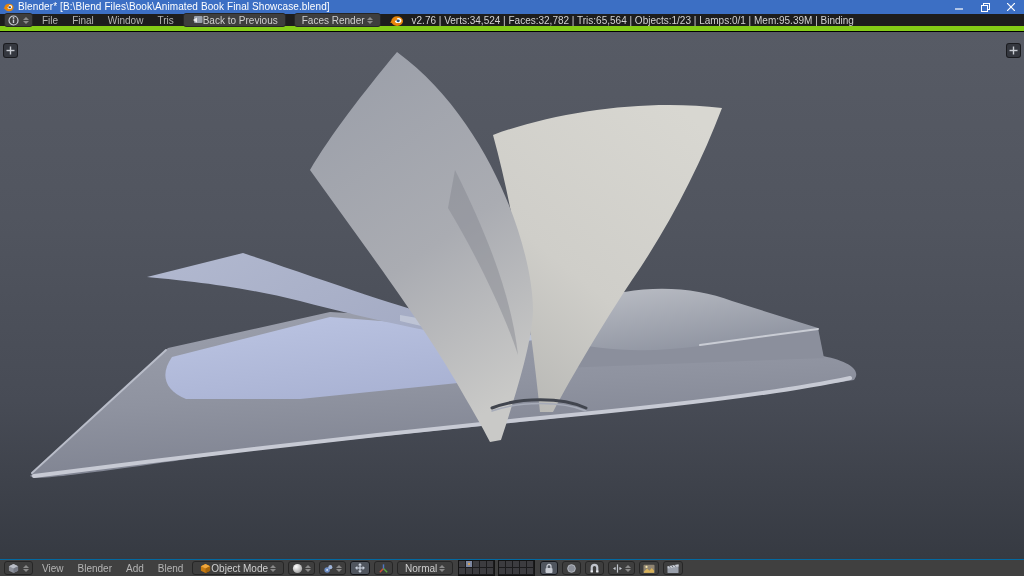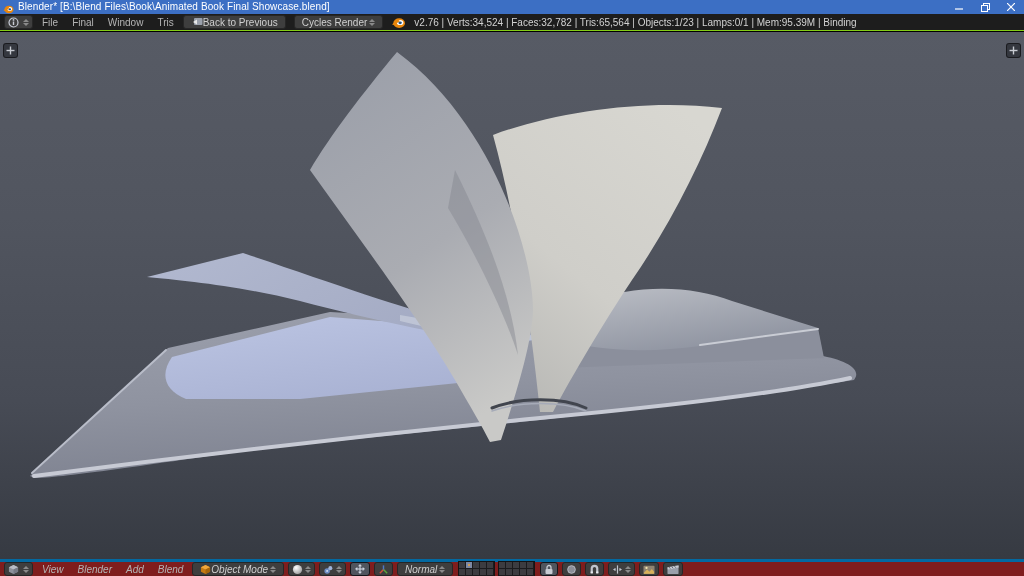--- a/index.html
+++ b/index.html
@@ -1,32 +1,32 @@
 <!DOCTYPE html>
 <html><head>
 <meta charset="utf-8">
 <style>
   * { margin:0; padding:0; box-sizing:border-box; }
   html,body { width:1024px; height:576px; overflow:hidden; background:#000;
     font-family:"Liberation Sans", sans-serif; -webkit-font-smoothing:antialiased; }
 
   
   .titlebar { position:absolute; left:0; top:0; width:1024px; height:14px;
-    background:#3c6fc4; display:flex; align-items:flex-end; color:#fff; }
+    background:#3c6fc4; display:flex; align-items:center; color:#fff; }
   .titlebar .blogo { width:11px; height:10px; margin:0 4px 0 3px; flex:0 0 auto; }
   .titlebar .ttext { font-size:10px; line-height:14px; white-space:nowrap; letter-spacing:.1px; }
   .wctrl { margin-left:auto; display:flex; height:14px; }
   .wbtn { width:26px; height:14px; display:flex; align-items:center; justify-content:center; }
   .wbtn svg { display:block; }
 
   
   .hdr { position:absolute; left:0; width:1024px; height:17px; background:#1d1d1d;
-    display:flex; align-items:center; color:#b8b8b8; font-size:10px; border-bottom:1px solid #84cc16; }
+    display:flex; align-items:center; color:#b8b8b8; font-size:10px; border-bottom:5px solid #84cc16; }
   .hdr.top { top:14px; }
-  .hdr.bottom { top:559px; height:17px; border-top:3px solid #0369a1; border-bottom:none; background:#7f1d1d;font-style:italic; }
+  .hdr.bottom { top:559px; height:17px; border-top:1px solid #0369a1; border-bottom:none; background:#404040; }
   .menu-item { padding:0 7px; height:17px; display:flex; align-items:center; color:#b4b4b4; cursor:default; }
   .hbtn { height:14px; margin:0 2px; padding:0 7px; border-radius:3px; background:#3e3e3e;
     border:1px solid #262626; color:#cfcfcf; display:flex; align-items:center; gap:0; font-size:10px; }
   .hbtn.pressed { background:#50555e; border-color:#15161a; color:#e8e8e8; }
   .hbtn.iconbtn { padding:0 3px; }
   .updn { display:inline-flex; flex-direction:column; gap:1px; margin-left:2px; }
   .updn i { display:block; width:0; height:0; border-left:3px solid transparent; border-right:3px solid transparent; }
   .updn i.u { border-bottom:3px solid #8a8a8a; }
   .updn i.d { border-top:3px solid #8a8a8a; }
   .edbtn { height:14px; margin:0 2px 0 4px; padding:0 3px; border-radius:3px; background:#3e3e3e;
@@ -103,21 +103,21 @@
   <div class="menu-item">Tris</div>
   <div class="hbtn">
     <svg width="12" height="10" viewBox="0 0 12 10">
       <rect x="3" y="1" width="8.5" height="7" rx="1" fill="#9aa0ab"></rect>
       <path d="M6 2.5 L2 5 L6 7.5 Z" fill="#e8e8e8"></path>
     </svg>
     <span>Back to Previous</span>
   </div>
   <div class="sep"></div>
   <div class="hbtn" style="min-width:86px; justify-content:space-between;">
-    <span>Cycles Render</span>
+    <span>Faces Render</span>
     <span class="updn">
         <i class="u"></i>
         <i class="d"></i>
       </span>
   </div>
   <div class="sep"></div>
   <svg width="15" height="13" viewBox="0 0 22 20" style="margin:0 2px;">
     <ellipse cx="12" cy="11" rx="9" ry="7.5" fill="#e8860c"></ellipse>
     <ellipse cx="13.5" cy="10" rx="5" ry="4" fill="#fff"></ellipse>
     <ellipse cx="13.5" cy="10.5" rx="2.6" ry="2.2" fill="#23527e"></ellipse>

